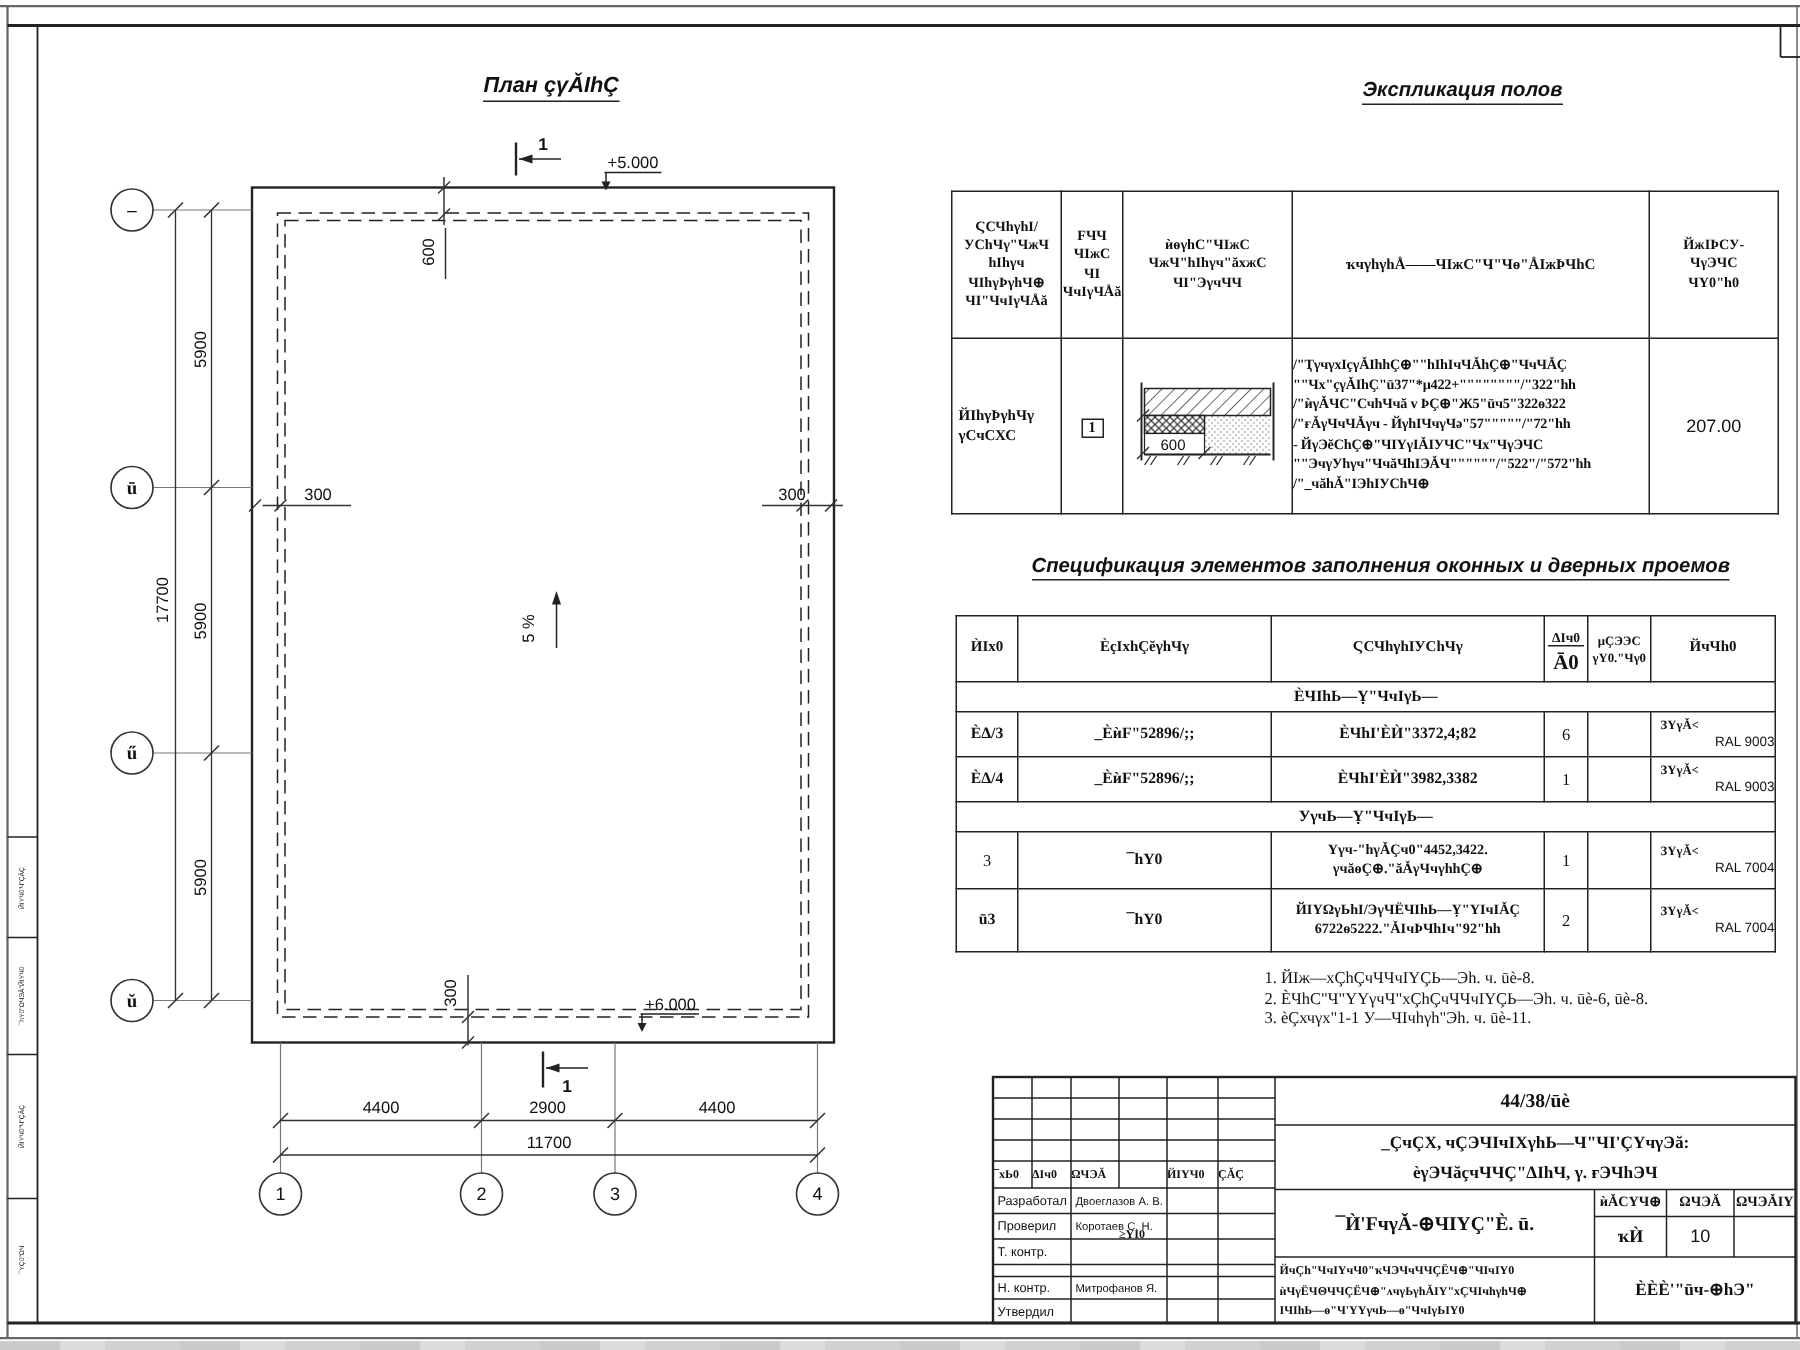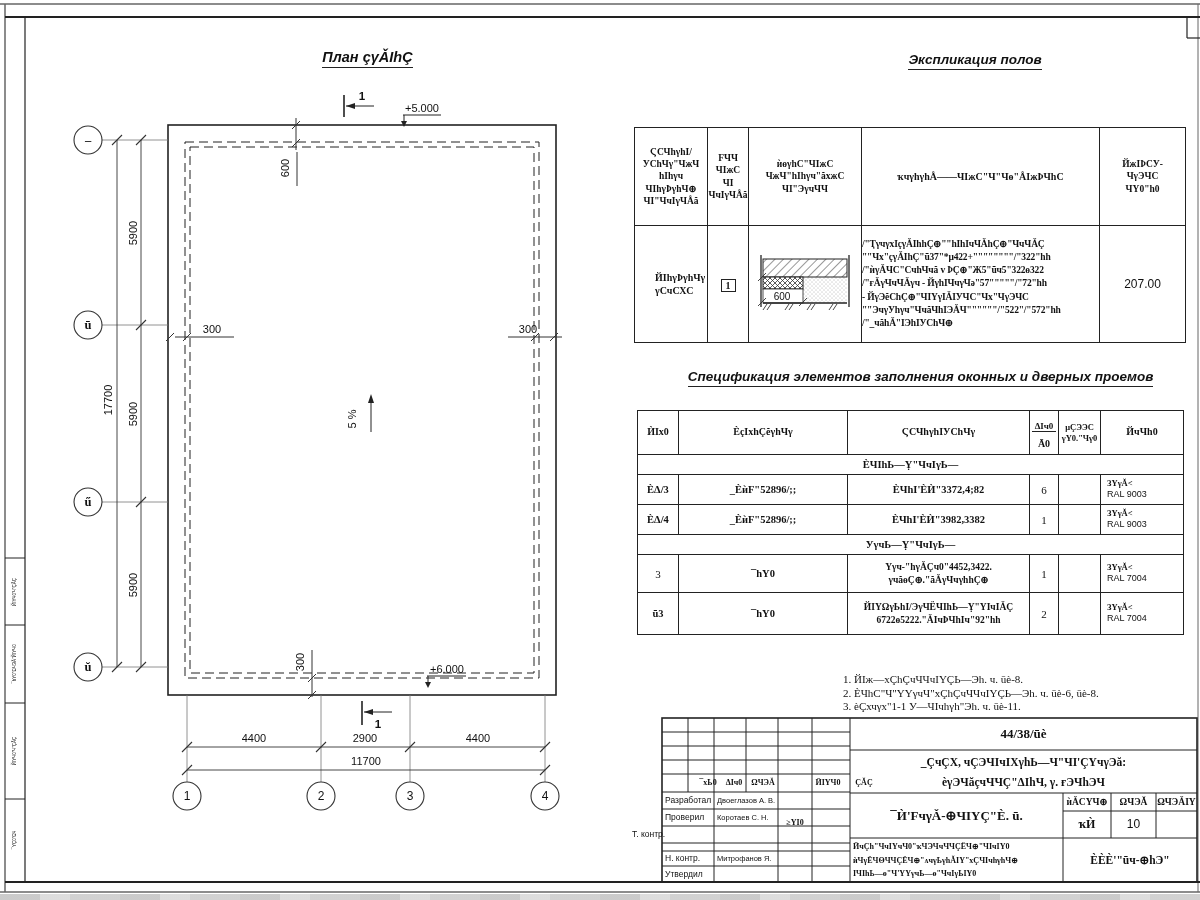--- a/index.html
+++ b/index.html
@@ -22,26 +22,26 @@
   .h1t{font-size:9.5px;line-height:1.3;}
   .h2t{font-size:10px;line-height:1.3;}
   .desc{font-size:9.5px;line-height:1.38;text-align:left;padding:2px 3px;letter-spacing:-0.15px;}
   .area{font-size:12px;font-family:"Liberation Sans",sans-serif;font-weight:normal;}
   .numbox{display:inline-block;border:1px solid #222;padding:0 4px;font-size:10px;}
   .s2h{font-size:10px;line-height:1.25;}
   .s2c{font-size:10.5px;line-height:1.25;}
   .sect{font-size:10.5px;}
   .frtop{display:inline-block;border-bottom:1px solid #222;padding:0 3px;}
   .note1{font-size:8.5px;display:block;line-height:1.15;text-align:left;padding-left:6px;}
-  .note2{font-size:9px;font-family:"Liberation Sans",sans-serif;font-weight:normal;display:block;line-height:1.15;text-align:left;padding-left:6px;}
-  .notes{font-family:"Liberation Serif",serif;font-size:11px;line-height:13.5px;white-space:pre-line;margin-top:27px;}
+  .note2{font-size:9px;font-family:"Liberation Sans",sans-serif;font-weight:normal;display:block;line-height:1.15;text-align:right;padding-left:6px;}
+  .notes{font-family:"Liberation Serif",serif;font-size:11px;line-height:13.5px;white-space:pre-line;}
   .tbt{position:absolute;overflow:hidden;}
   .tbl-label{font-size:8.5px;line-height:inherit;padding-left:2px;}
   .tbl-name{font-size:7.5px;line-height:inherit;padding-left:2px;}
-  .tbh{font-size:8px;text-align:center;margin-left:33px;}
+  .tbh{font-size:8px;text-align:left;}
   .ser11{font-family:"Liberation Serif",serif;font-weight:bold;font-size:11.5px;}
   .ser13{font-family:"Liberation Serif",serif;font-weight:bold;font-size:13px;}
   .bottom-shadow{position:absolute;left:0;top:894px;width:1200px;height:6px;
      background:repeating-linear-gradient(90deg,#b9b9b9 0 40px,#d2d2d2 40px 70px,#c2c2c2 70px 120px);opacity:.75;}
 </style>
 </head>
 <body>
 
 <div id="sheet">
 
@@ -283,21 +283,21 @@
 ЧчIγЧÅă</th>
       <th class="g h1t c pre">ѝѳγhС"ЧIжС
 ЧжЧ"hIhγч"ăхжС
 ЧI"ЭγчЧЧ</th>
       <th class="g h2t c">ҡчγhγhÅ——ЧIжС"Ч"Чѳ"ÅIжϷЧhС</th>
       <th class="g h1t c pre">ЙжIϷСУ-
 ЧγЭЧС
 ЧY0"h0</th>
     </tr>
     <tr style="height:117px">
-      <td class="g h2t pre" style="padding-left:20px">ЙIhγϷγhЧγ
+      <td class="g h2t pre" style="padding-left:4px">ЙIhγϷγhЧγ
 γСчСХС</td>
       <td class="c"><span class="g numbox">1</span></td>
       <td class="c">
         <svg width="100" height="58" viewBox="0 0 100 58">
           <line x1="6" y1="2" x2="6" y2="54" stroke="#222" stroke-width="1.3"></line>
           <line x1="94" y1="2" x2="94" y2="54" stroke="#222" stroke-width="1.3"></line>
           <rect x="8" y="24" width="84" height="26" fill="url(#pt-d)" stroke="none"></rect>
           <rect x="8" y="6" width="84" height="18" fill="url(#pt-h)" stroke="#222" stroke-width="1"></rect>
           <rect x="8" y="24" width="40" height="12" fill="#fff" stroke="none"></rect>
           <rect x="8" y="24" width="40" height="12" fill="url(#pt-x)" stroke="#222" stroke-width="1"></rect>
@@ -342,21 +342,21 @@
         <col style="width:42px">
         <col style="width:83px">
       </colgroup>
     <tbody>
         <tr style="height:44px">
       <th class="g s2h c">ЍIx0</th>
       <th class="g s2h c">ÈçIxhÇĕγhЧγ</th>
       <th class="g s2h c">ϚСЧhγhIУСhЧγ</th>
       <th class="c">
         <span class="g frtop" style="font-size:9px">ΔIч0</span><br>
-        <span class="g" style="font-size:10px">Ā0</span>
+        <span class="g" style="font-size:14px">Ā0</span>
       </th>
       <th class="g c pre" style="font-size:8.5px;line-height:1.25">μÇЭЭС
 γY0."Чγ0</th>
       <th class="g s2h c">ЙчЧh0</th>
     </tr>
     <tr style="height:20px">
           <td colspan="6" class="g sect c">ÈЧIhЬ—Ỵ"ЧчIγЬ—</td>
         </tr>
     <tr style="height:30px">
       <td class="g s2c c">ÈΔ/3</td>
@@ -418,21 +418,21 @@
   <div class="tbt g tbh" style="left:688px;top:774px;width:26px;height:18px;line-height:18px">ΔIч0</div>
   <div class="tbt g tbh" style="left:714px;top:774px;width:32px;height:18px;line-height:18px">ΩЧЭĂ</div>
   <div class="tbt g tbh" style="left:746px;top:814px;width:32px;height:32px;line-height:18px">≥YI0</div>
   <div class="tbt g tbh" style="left:778px;top:774px;width:34px;height:18px;line-height:18px">ЙIYЧ0</div>
   <div class="tbt g tbh" style="left:812px;top:774px;width:38px;height:18px;line-height:18px">ÇǍÇ</div>
 
   <div class="tbt tbl-label" style="left:663px;top:792px;width:50px;height:17px;line-height:17px">Разработал</div>
   <div class="tbt tbl-name" style="left:715px;top:792px;width:62px;height:17px;line-height:17px">Двоеглазов А. В.</div>
   <div class="tbt tbl-label" style="left:663px;top:809px;width:50px;height:17px;line-height:17px">Проверил</div>
   <div class="tbt tbl-name" style="left:715px;top:809px;width:62px;height:17px;line-height:17px">Коротаев С. Н.</div>
-  <div class="tbt tbl-label" style="left:630px;top:826px;width:50px;height:17px;line-height:17px">Т. контр.</div>
+  <div class="tbt tbl-label" style="left:663px;top:826px;width:50px;height:17px;line-height:17px">Т. контр.</div>
   <div class="tbt tbl-label" style="left:663px;top:851px;width:50px;height:15px;line-height:15px">Н. контр.</div>
   <div class="tbt tbl-name" style="left:715px;top:851px;width:62px;height:15px;line-height:15px">Митрофанов Я. А.</div>
   <div class="tbt tbl-label" style="left:663px;top:866px;width:50px;height:16px;line-height:16px">Утвердил</div>
 
   <div class="tbt ser13 c" style="left:850px;top:718px;width:347px;height:32px;line-height:32px">44/38/ūè</div>
   <div class="tbt ser11 c pre" style="left:850px;top:750px;width:347px;height:43px;line-height:20px;padding-top:2px">_ÇчÇХ, чÇЭЧIчIХγhЬ—Ч"ЧI'ÇYчγЭă:
 èγЭЧăçчЧЧÇ"ΔIhЧ, γ. ғЭЧhЭЧ</div>
   <div class="tbt ser13 c" style="left:850px;top:793px;width:213px;height:45px;line-height:45px">¯Ѝ'FчγǍ-⊕ЧIYÇ"È. ū.</div>
 
   <div class="tbt g c" style="left:1063px;top:793px;width:48px;height:18px;line-height:18px;font-size:9.5px">ѝǍСYЧ⊕</div>

